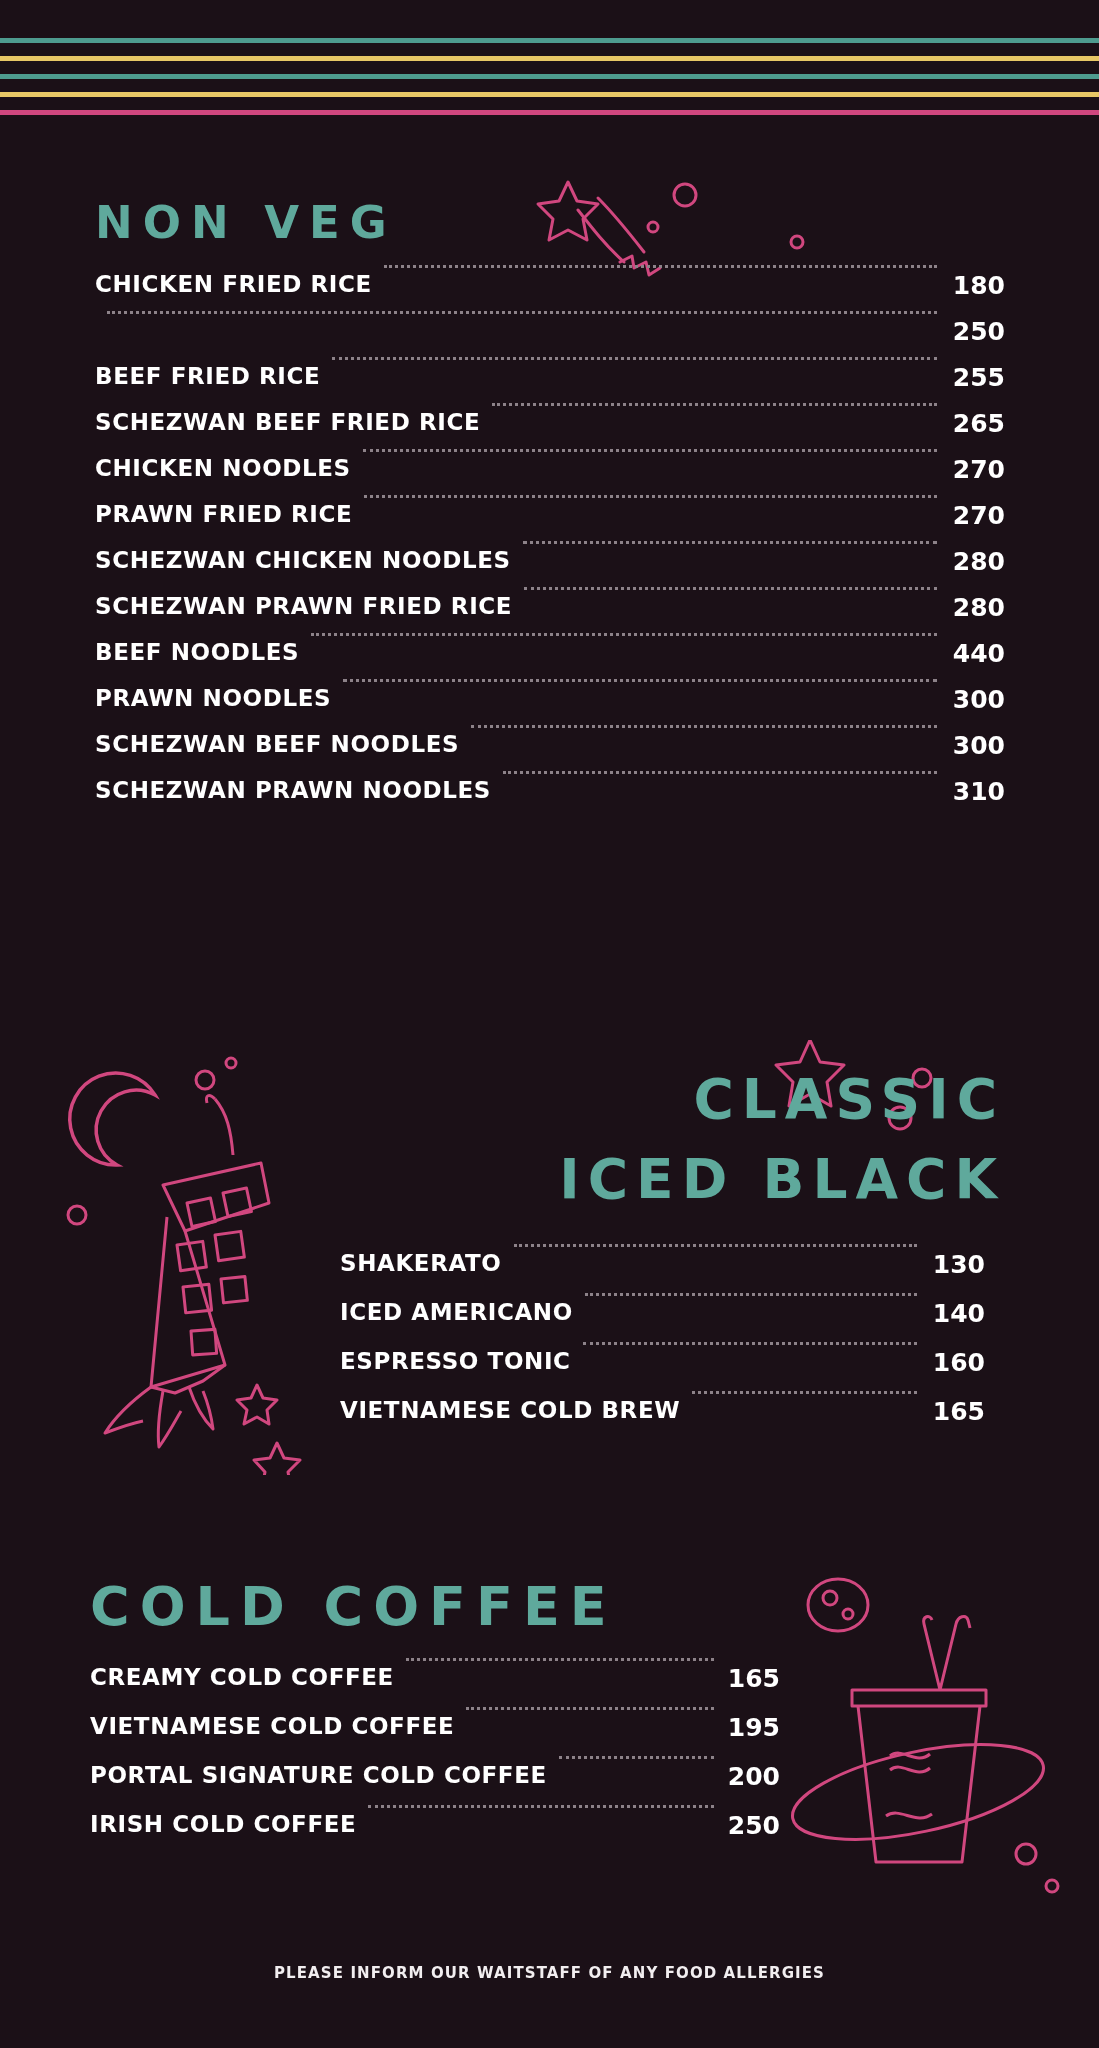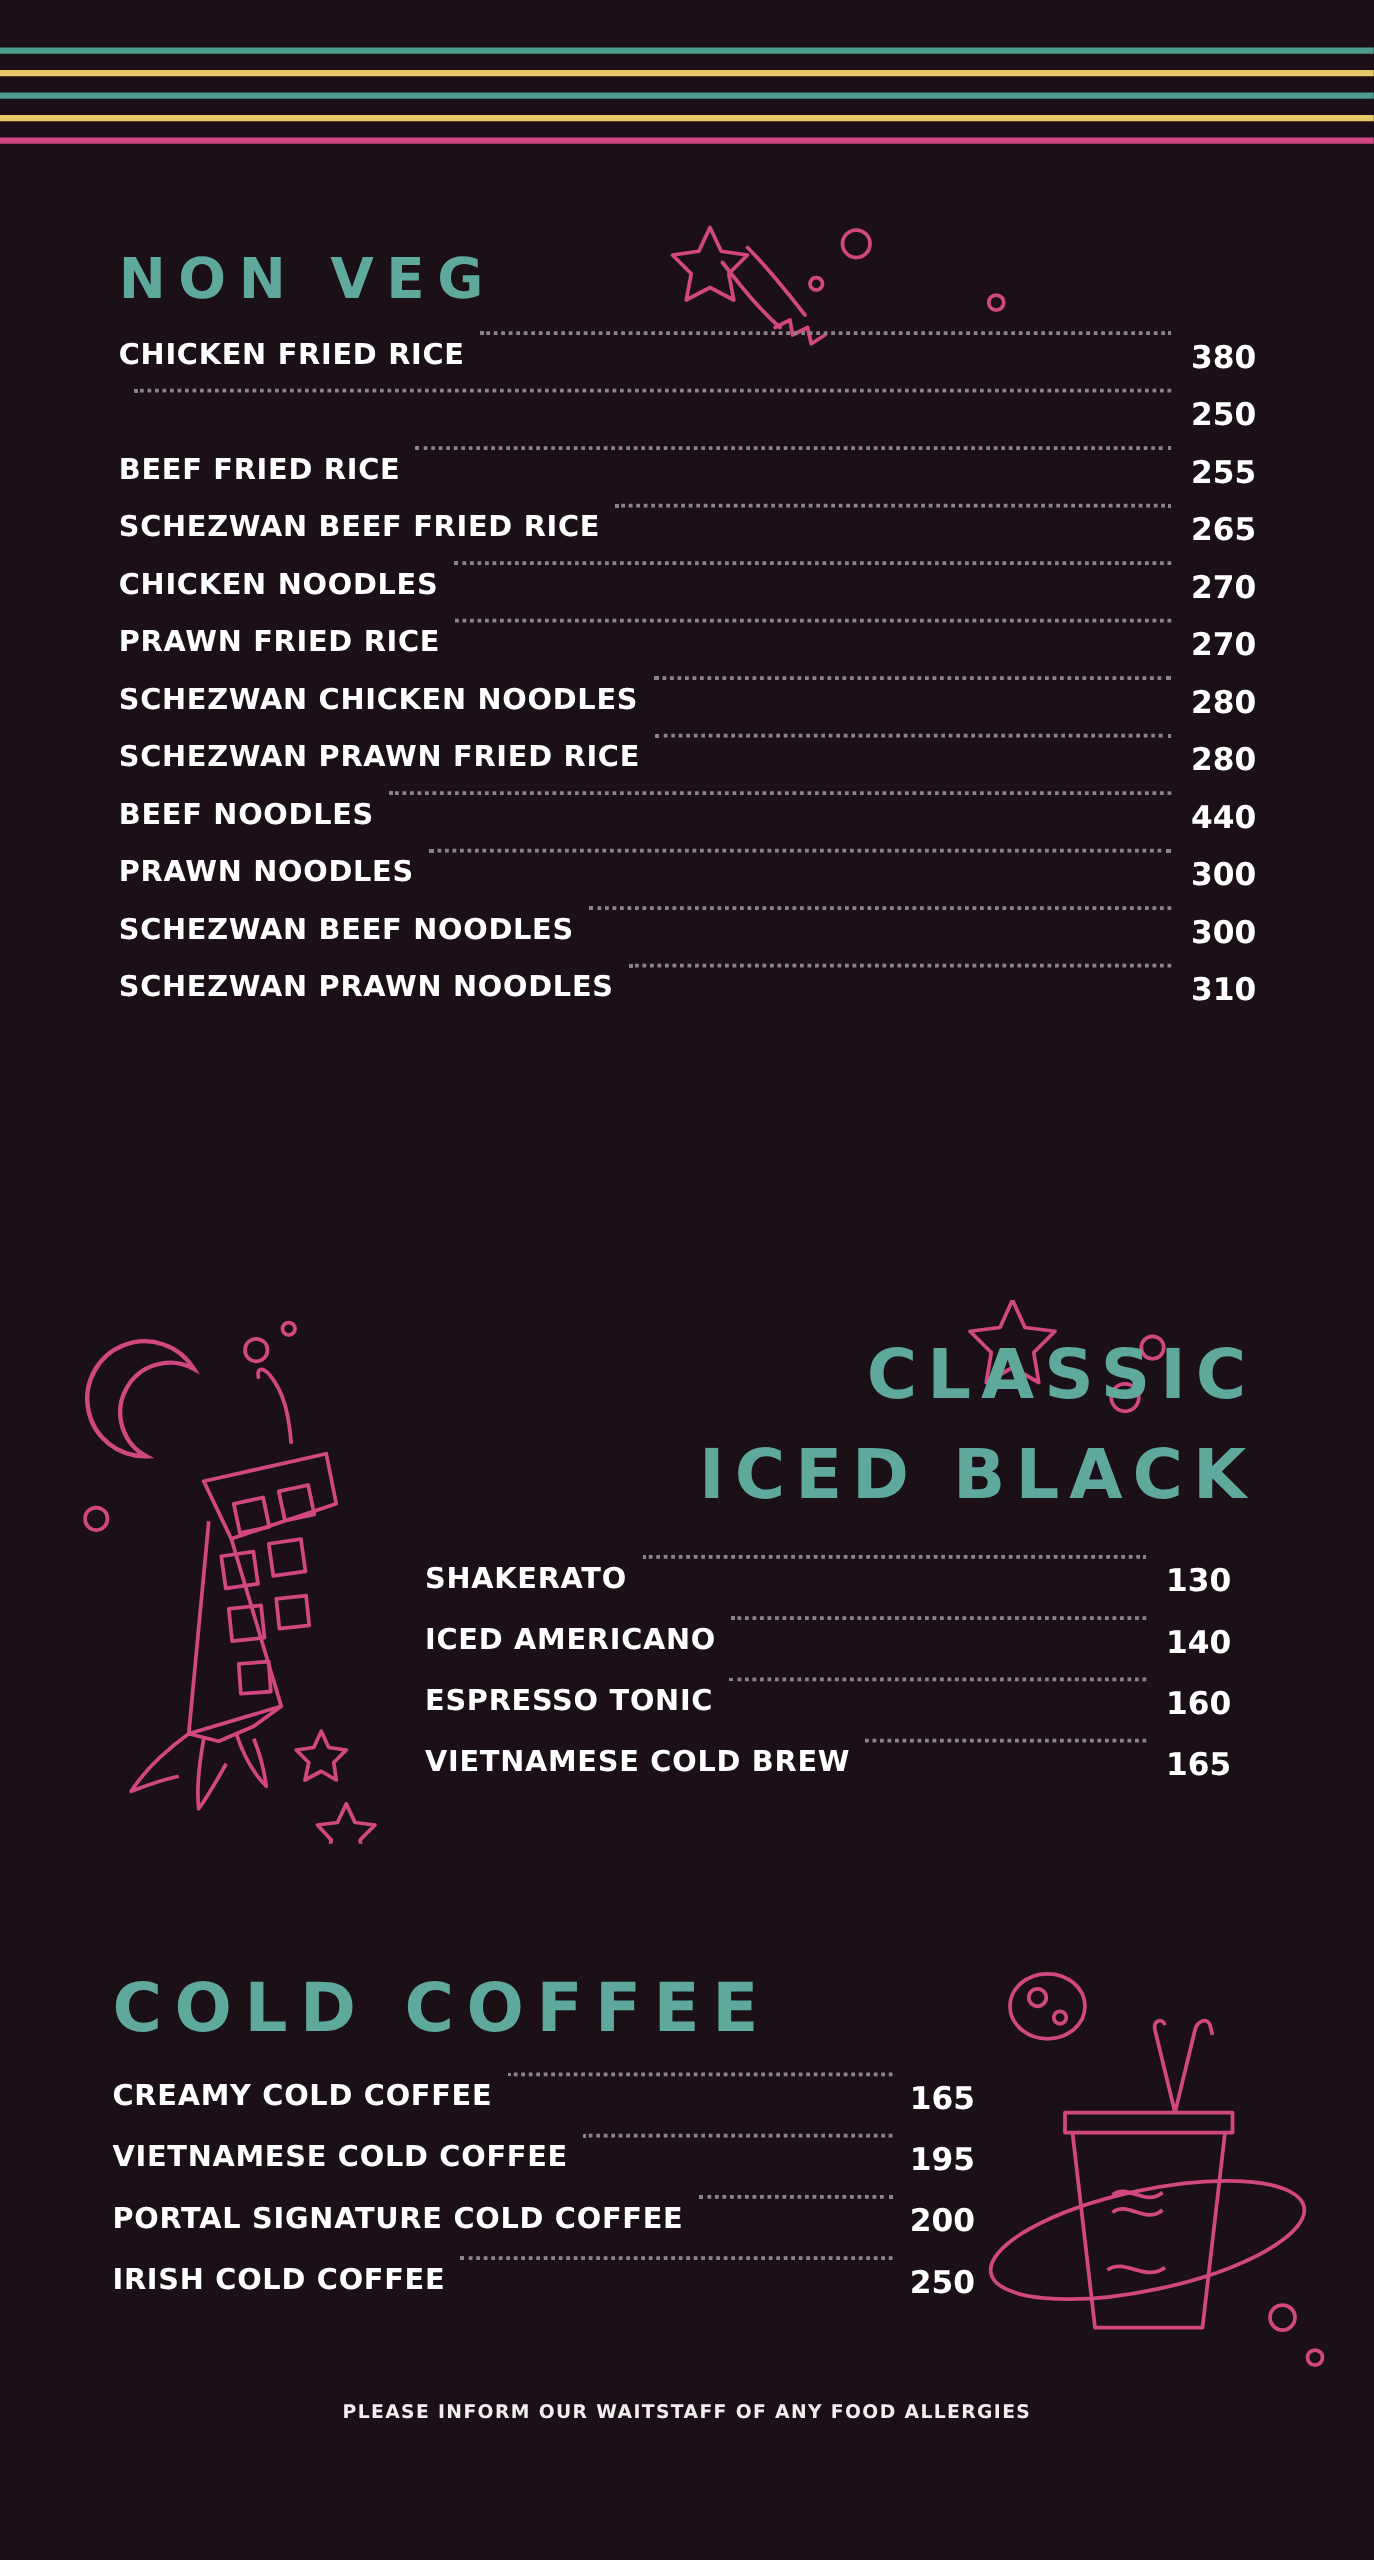--- a/index.html
+++ b/index.html
@@ -127,21 +127,21 @@
     margin-bottom: 30px;
   }
   .cold-list { width: 690px; }
   .cold-list .menu-row { margin-bottom: 20px; }
   .cold-list .menu-price { min-width: 56px; }
 
   
   .footer {
     position: absolute;
     left: 0;
-    top: 1920px;
+    top: 1964px;
     width: 1099px;
     text-align: center;
     font-family: "DejaVu Sans", sans-serif;
     font-weight: 700;
     font-size: 15px;
     letter-spacing: 1.1px;
     color: #f2eef0;
   }
 
   
@@ -179,21 +179,21 @@
     </svg>
   </div>
 
   <div class="nonveg-wrap">
     <div class="section-title nonveg-title">NON VEG</div>
 
     <div class="menu-list">
       <div class="menu-row">
         <span class="menu-name">CHICKEN FRIED RICE</span>
         <span class="dots"></span>
-        <span class="menu-price">380</span>
+        <span class="menu-price">180</span>
       </div>
       <div class="menu-row">
         <span class="dots"></span>
         <span class="menu-price">250</span>
       </div>
       <div class="menu-row">
         <span class="menu-name">BEEF FRIED RICE</span>
         <span class="dots"></span>
         <span class="menu-price">255</span>
       </div>

